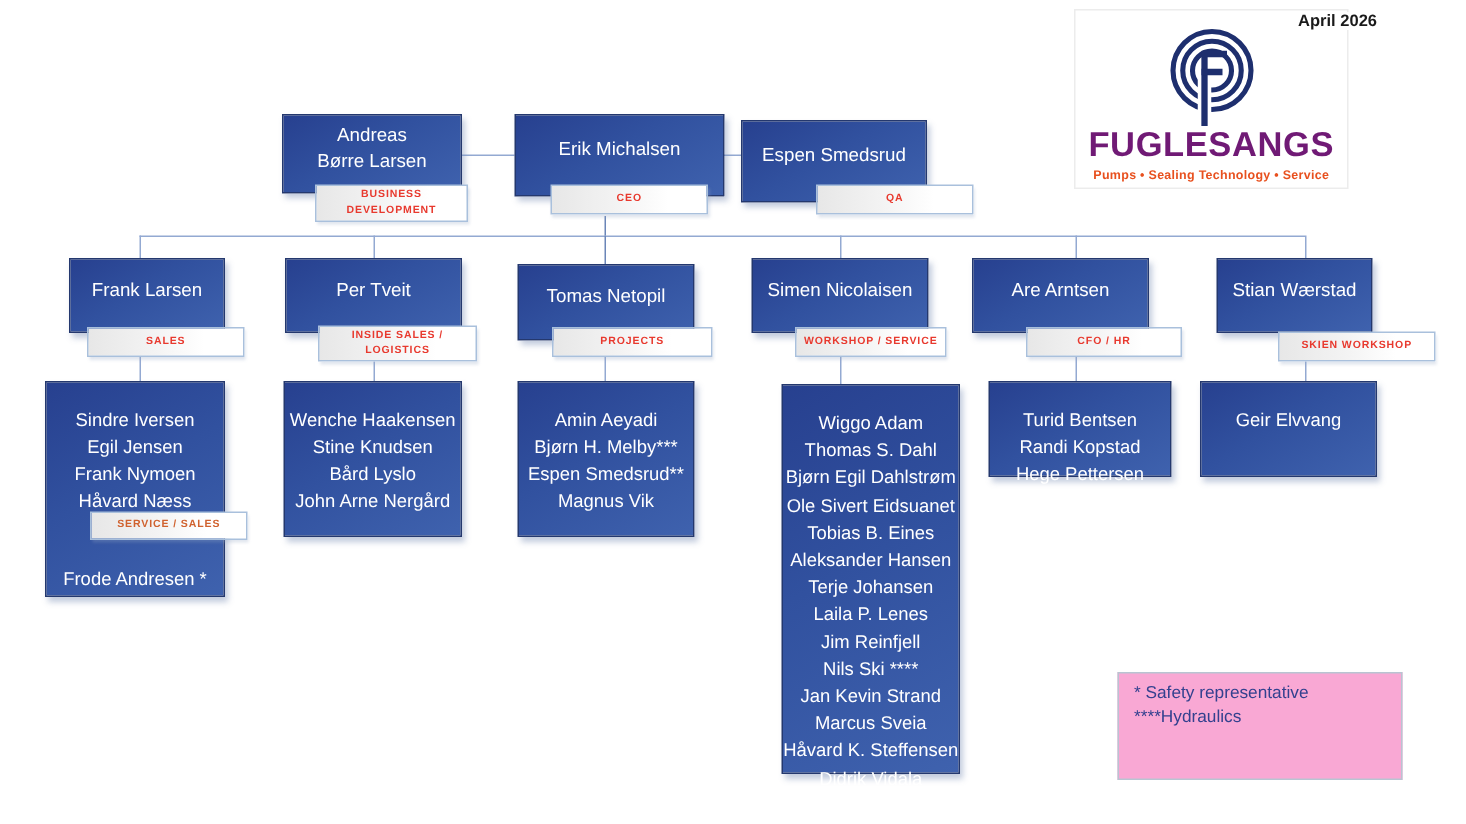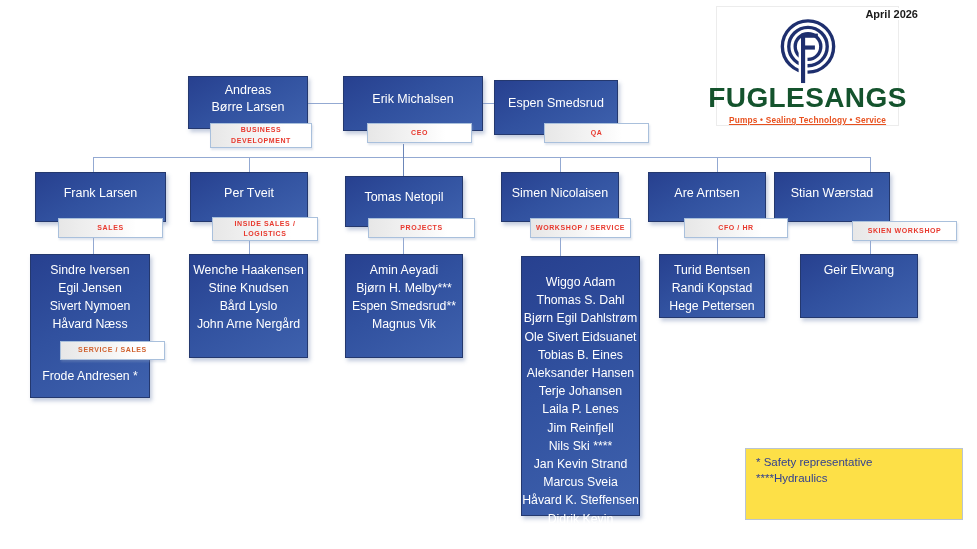--- a/index.html
+++ b/index.html
@@ -13,53 +13,53 @@
     background:linear-gradient(150deg,#27408f 0%,#31519f 45%,#3f62ae 100%);
     border:1px solid #24386e;
     box-shadow:2px 3px 4px rgba(120,140,180,.45);
     color:#ffffff;box-sizing:border-box;
   }
   .node{display:flex;align-items:center;justify-content:center;text-align:center;}
   .node .node-name{font-size:12.5px;line-height:1.3;white-space:pre-line;padding-bottom:8px;}
   .team{text-align:center;padding-top:5px;}
   .team .member{font-size:12.3px;line-height:18px;}
   .team.tall .member{line-height:18.2px;}
-  .team.toplist{padding-top:6px;}
+  .team.toplist{padding-top:16px;}
   .gap34{height:34px;}
   
   .role{
     position:absolute;display:flex;align-items:center;justify-content:center;
     background:linear-gradient(90deg,#e7e7e7 0%,#f4f4f4 45%,#ffffff 75%);
     border:1px solid #a9c0dc;box-sizing:border-box;
     box-shadow:1px 2px 2px rgba(150,165,195,.30);
     text-align:center;
   }
   .role span{
     color:#e8392e;font-size:7px;font-weight:bold;letter-spacing:.6px;
     line-height:1.45;white-space:pre-line;
   }
   .role.orange span{color:#d0622f;}
   
   .line{position:absolute;background:#93a9d2;}
   .line.dark{background:#6b86b8;}
   
   .legend{
-    position:absolute;left:745px;top:448px;width:218px;height:72px;
-    border:1px solid #b9c4d2;box-sizing:border-box;background:#fde047;
+    position:absolute;left:745px;top:448px;width:190px;height:72px;
+    border:1px solid #b9c4d2;box-sizing:border-box;background:#f9a8d4;
     padding:6px 10px;color:#33418f;font-size:11.5px;line-height:1.38;
   }
   
   .logo{
     position:absolute;left:716px;top:6px;width:183px;height:120px;
     border:1px solid #ececec;box-sizing:border-box;background:#ffffff;
     display:flex;flex-direction:column;align-items:center;
   }
   .logo svg{margin-top:8px;}
-  .brand{color:#14532d;font-weight:800;font-size:28px;letter-spacing:.4px;margin-top:-4px;}
-  .tagline{color:#e8501e;font-weight:bold;font-size:8.3px;margin-top:1px;letter-spacing:.2px;text-decoration:underline;}
+  .brand{color:#701a75;font-weight:800;font-size:23px;letter-spacing:.4px;margin-top:-4px;}
+  .tagline{color:#e8501e;font-weight:bold;font-size:8.3px;margin-top:1px;letter-spacing:.2px;}
   .date{
     position:absolute;left:862px;top:8px;width:56px;text-align:right;
     font-size:11px;font-weight:600;color:#1a1a1a;background:#ffffff;
   }
 </style>
 </head>
 <body>
 
 <div id="canvas">
 
@@ -95,36 +95,36 @@
     <span>BUSINESS
 DEVELOPMENT</span>
   </div>
   <div class="role" style="left:367px;top:123px;width:105px;height:20px">
     <span>CEO</span>
   </div>
   <div class="role" style="left:544px;top:123px;width:105px;height:20px">
     <span>QA</span>
   </div>
 
-  <div class="node" style="left:35px;top:172px;width:131px;height:50px">
+  <div class="node" style="left:46px;top:172px;width:104px;height:50px">
     <span class="node-name">Frank Larsen</span>
   </div>
   <div class="node" style="left:190px;top:172px;width:118px;height:50px">
     <span class="node-name">Per Tveit</span>
   </div>
   <div class="node" style="left:345px;top:176px;width:118px;height:51px">
     <span class="node-name">Tomas Netopil</span>
   </div>
   <div class="node" style="left:501px;top:172px;width:118px;height:50px">
     <span class="node-name">Simen Nicolaisen</span>
   </div>
   <div class="node" style="left:648px;top:172px;width:118px;height:50px">
     <span class="node-name">Are Arntsen</span>
   </div>
-  <div class="node" style="left:774px;top:172px;width:116px;height:50px">
+  <div class="node" style="left:811px;top:172px;width:104px;height:50px">
     <span class="node-name">Stian Wærstad</span>
   </div>
 
   <div class="role" style="left:58px;top:218px;width:105px;height:20px">
     <span>SALES</span>
   </div>
   <div class="role" style="left:212px;top:217px;width:106px;height:24px">
     <span>INSIDE SALES /
 LOGISTICS</span>
   </div>
@@ -138,21 +138,21 @@
     <span>CFO / HR</span>
   </div>
   <div class="role" style="left:852px;top:221px;width:105px;height:20px">
     <span>SKIEN WORKSHOP</span>
   </div>
 
   <div class="team toplist" style="left:30px;top:254px;width:120px;height:144px">
     <div>
         <div class="member">Sindre Iversen</div>
         <div class="member">Egil Jensen</div>
-        <div class="member">Sivert Nymoen</div>
+        <div class="member">Frank Nymoen</div>
         <div class="member">Håvard Næss</div>
       </div>
     <div class="gap34"></div>
     <div>
         <div class="member">Frode Andresen *</div>
       </div>
   </div>
   <div class="role orange" style="left:60px;top:341px;width:105px;height:19px">
     <span>SERVICE / SALES</span>
   </div>
@@ -183,25 +183,25 @@
         <div class="member">Ole Sivert Eidsuanet</div>
         <div class="member">Tobias B. Eines</div>
         <div class="member">Aleksander Hansen</div>
         <div class="member">Terje Johansen</div>
         <div class="member">Laila P. Lenes</div>
         <div class="member">Jim Reinfjell</div>
         <div class="member">Nils Ski ****</div>
         <div class="member">Jan Kevin Strand</div>
         <div class="member">Marcus Sveia</div>
         <div class="member">Håvard K. Steffensen</div>
-        <div class="member">Didrik Kevin</div>
-      </div>
-  </div>
-
-  <div class="team toplist" style="left:659px;top:254px;width:106px;height:64px">
+        <div class="member">Didrik Vidala</div>
+      </div>
+  </div>
+
+  <div class="team toplist" style="left:659px;top:254px;width:122px;height:64px">
     <div>
         <div class="member">Turid Bentsen</div>
         <div class="member">Randi Kopstad</div>
         <div class="member">Hege Pettersen</div>
       </div>
   </div>
 
   <div class="team toplist" style="left:800px;top:254px;width:118px;height:64px">
     <div>
         <div class="member">Geir Elvvang</div>

